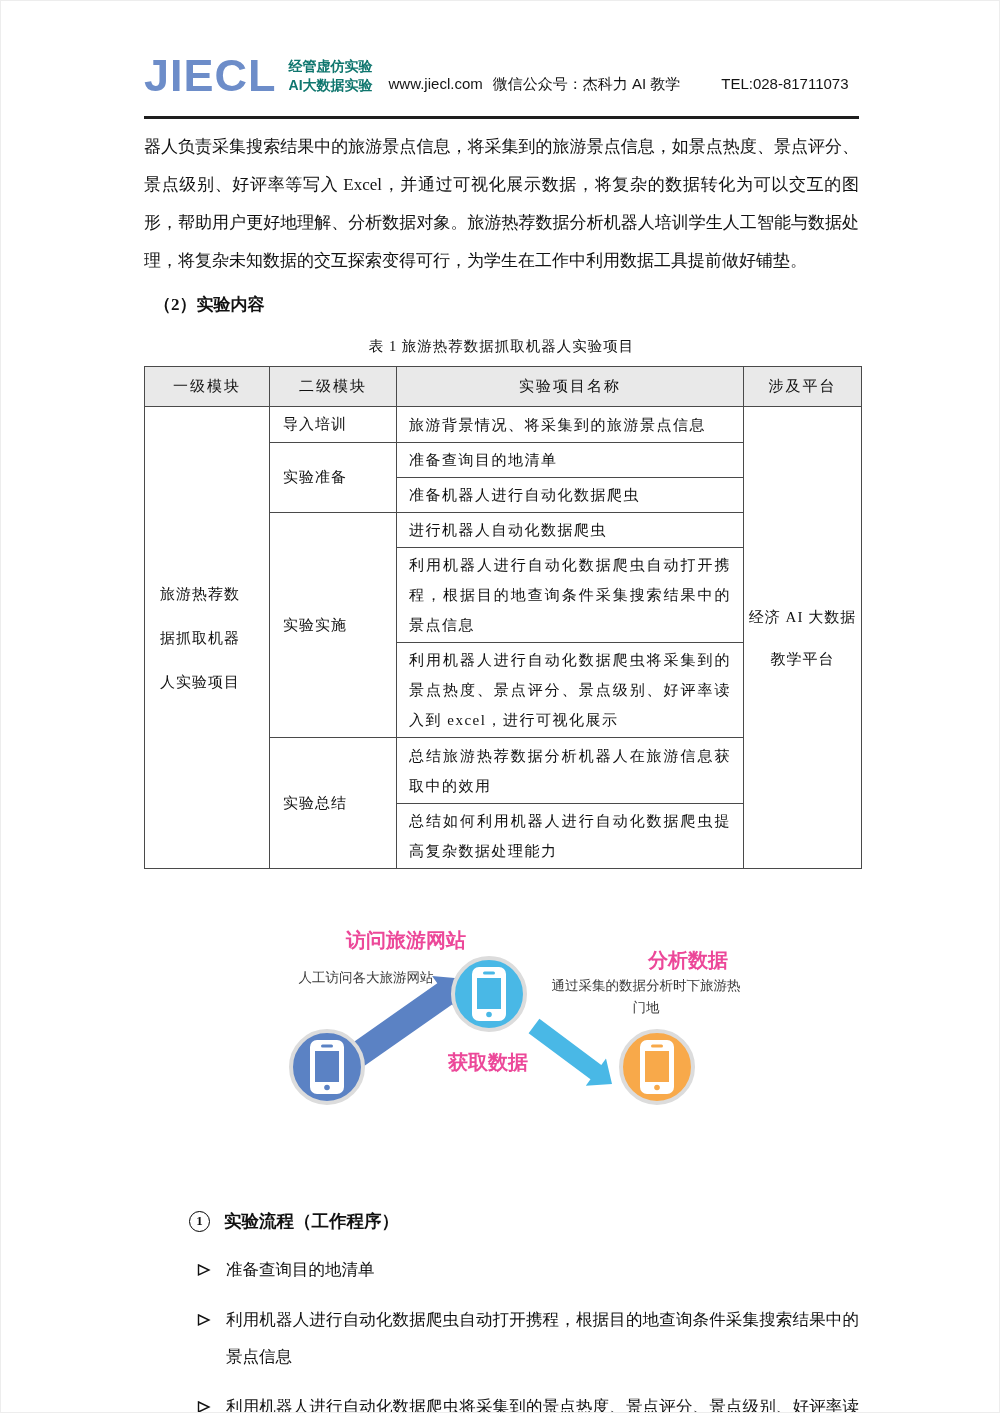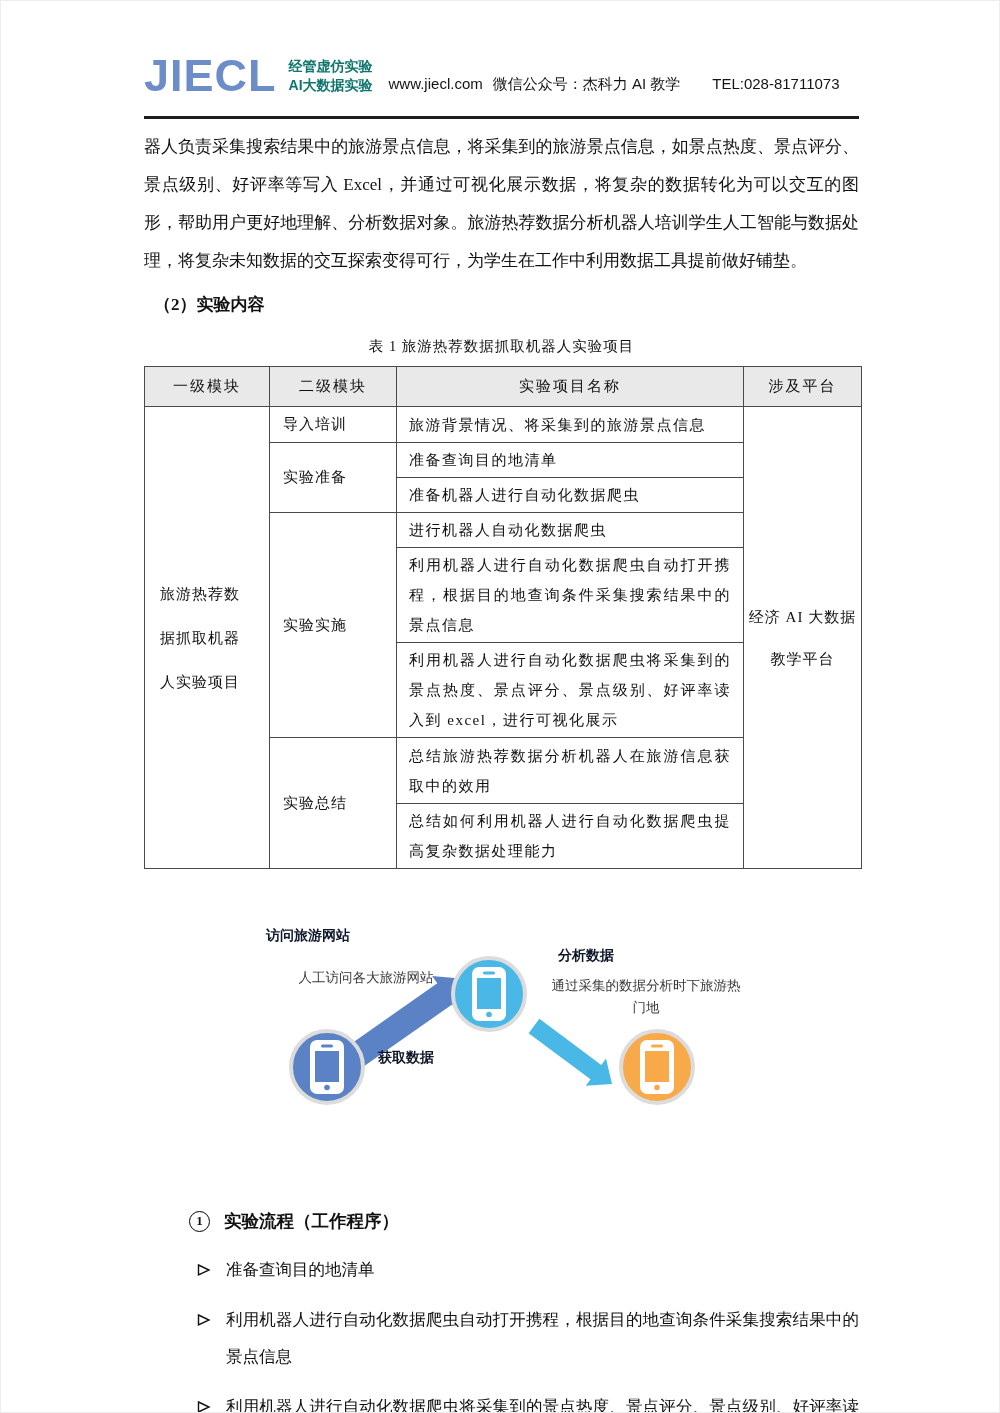--- a/index.html
+++ b/index.html
@@ -7,42 +7,42 @@
   .page { width:1000px; height:1413px; position:relative; background:#fff;
           border:1px solid #ededed; padding:0 140px 0 143px; overflow:hidden; }
 
   
   .header { padding-top:56px; border-bottom:3px solid #1e1e1e; padding-bottom:21px;
             display:flex; align-items:flex-end; font-family:"Liberation Sans", sans-serif; }
   .logo { font-size:45px; font-weight:bold; color:#6d8dc9; line-height:0.82; letter-spacing:1px; }
   .tagline { margin-left:12px; font-size:14px; font-weight:bold; color:#0f766e; line-height:19px; white-space:nowrap; }
   .contact { margin-left:16px; font-size:15px; color:#141414; white-space:nowrap; padding-bottom:1px; }
   .contact span { margin-right:10px; }
-  .contact .tel { margin-left:22px; margin-right:0; }
+  .contact .tel { margin-left:31px; margin-right:0; }
 
   
   .intro { margin-top:9px; font-size:17px; line-height:38px; text-align:justify; }
   .sec-head { margin:13px 0 0 10px; font-size:17px; font-weight:bold; }
 
   
   .tbl-caption { text-align:center; font-size:14.5px; margin-top:21px; letter-spacing:1px; }
   table.exp { border-collapse:collapse; width:717px; table-layout:fixed; margin-top:10px; }
   table.exp th, table.exp td { border:1.5px solid #4a4a4a; font-size:15px; font-weight:normal; }
   table.exp th { background:#e9e9e9; height:40px; letter-spacing:2px; }
   td.l1 { padding:0 15px; line-height:44px; letter-spacing:1px; }
   td.l2 { padding:0 13px; letter-spacing:1px; }
   td.item { padding:2px 12px; line-height:30px; letter-spacing:1.5px; text-align:justify; }
   td.plat { text-align:center; line-height:42px; letter-spacing:1px; }
   tr.h36 { height:36px; } tr.h32 { height:32px; } tr.h31 { height:31px; } tr.h30 { height:30px; }
   tr.h64 { height:64px; } tr.h88 { height:88px; } tr.h66 { height:66px; } tr.h62 { height:62px; }
 
   
   .diagram { position:relative; margin-top:52px; height:238px; }
   .diagram svg.arrows { position:absolute; left:0; top:0; z-index:0; }
-  .dg-title { position:absolute; font-weight:bold; font-size:14px; text-align:left; color:#0f172a;
+  .dg-title { position:absolute; font-weight:bold; font-size:20px; text-align:right; color:#ec4899;
               font-family:"Liberation Sans", sans-serif; z-index:2; }
   .dg-sub { position:absolute; font-size:13.5px; text-align:center; color:#3a3a3a; line-height:22px; z-index:2;
             font-family:"Liberation Sans", sans-serif; }
   .circle { position:absolute; width:76px; height:76px; border-radius:50%; border:4px solid #dcdcdc;
             display:flex; align-items:center; justify-content:center; z-index:1; }
   .t1 { left:122px; top:6px;  width:200px; }
   .s1 { left:97px;  top:46px; width:250px; }
   .c1 { left:145px; top:108px; }
   .c2 { left:307px; top:35px;  }
   .t2 { left:234px; top:128px; width:150px; }

